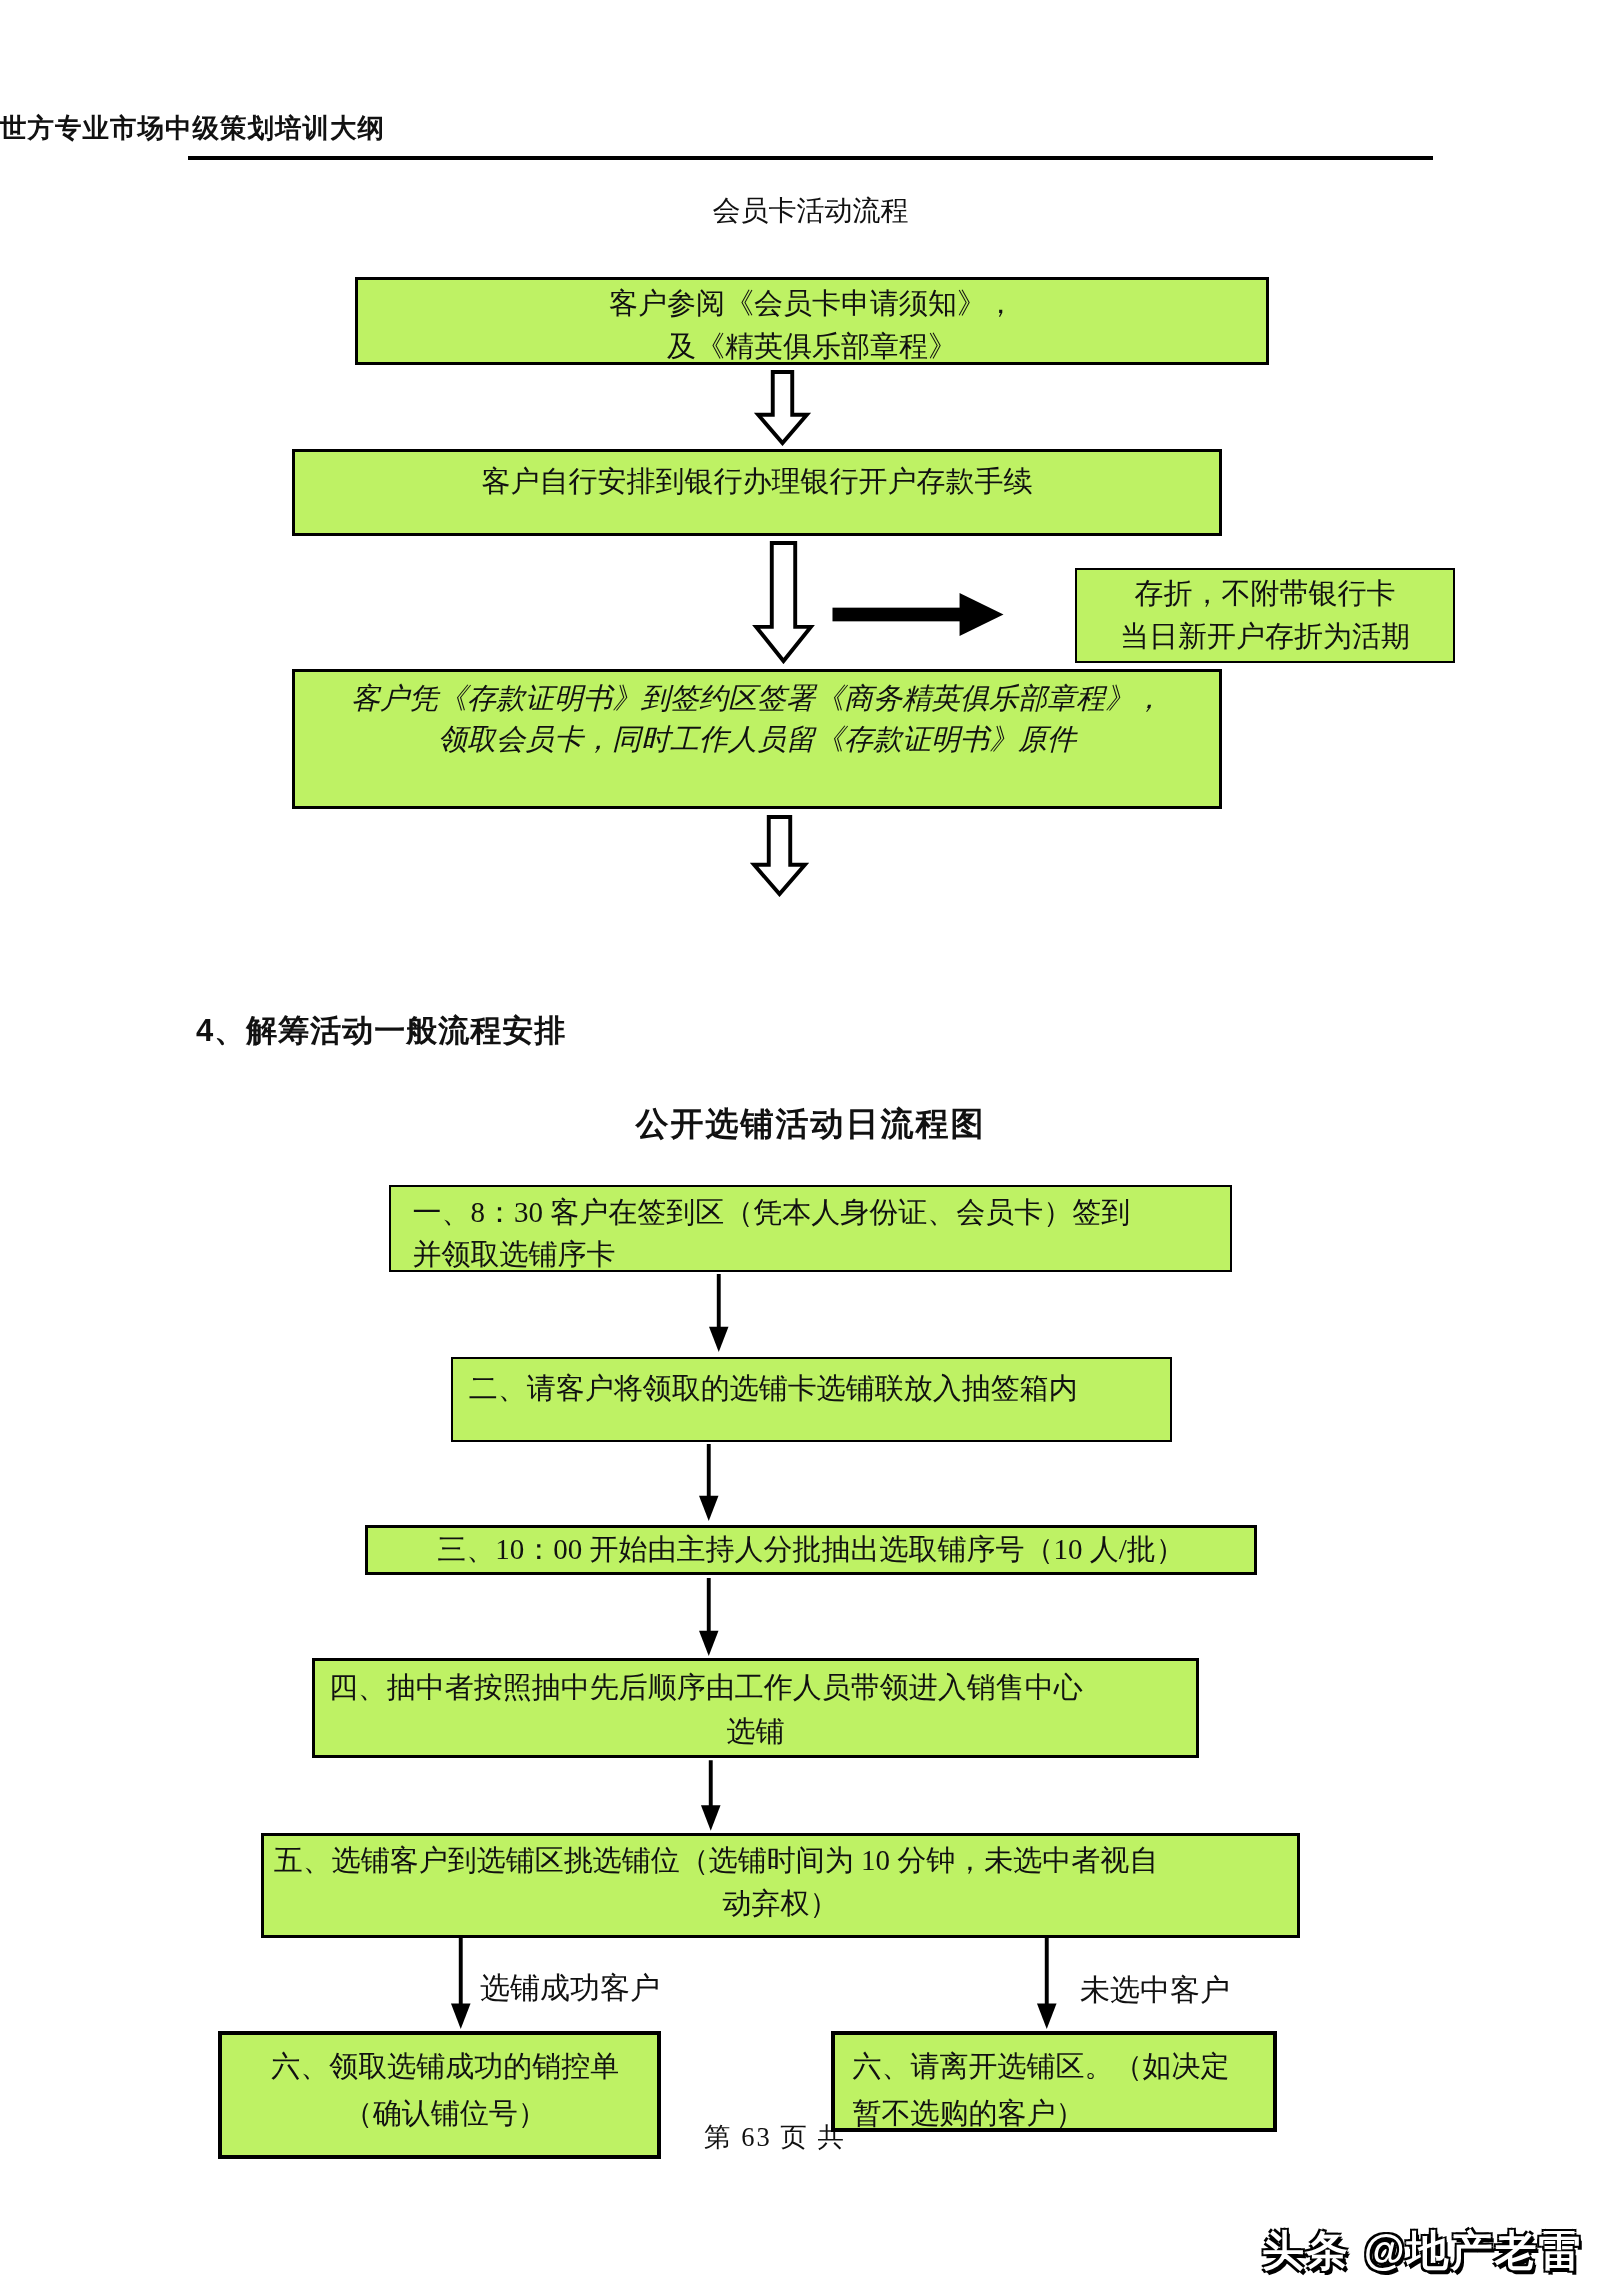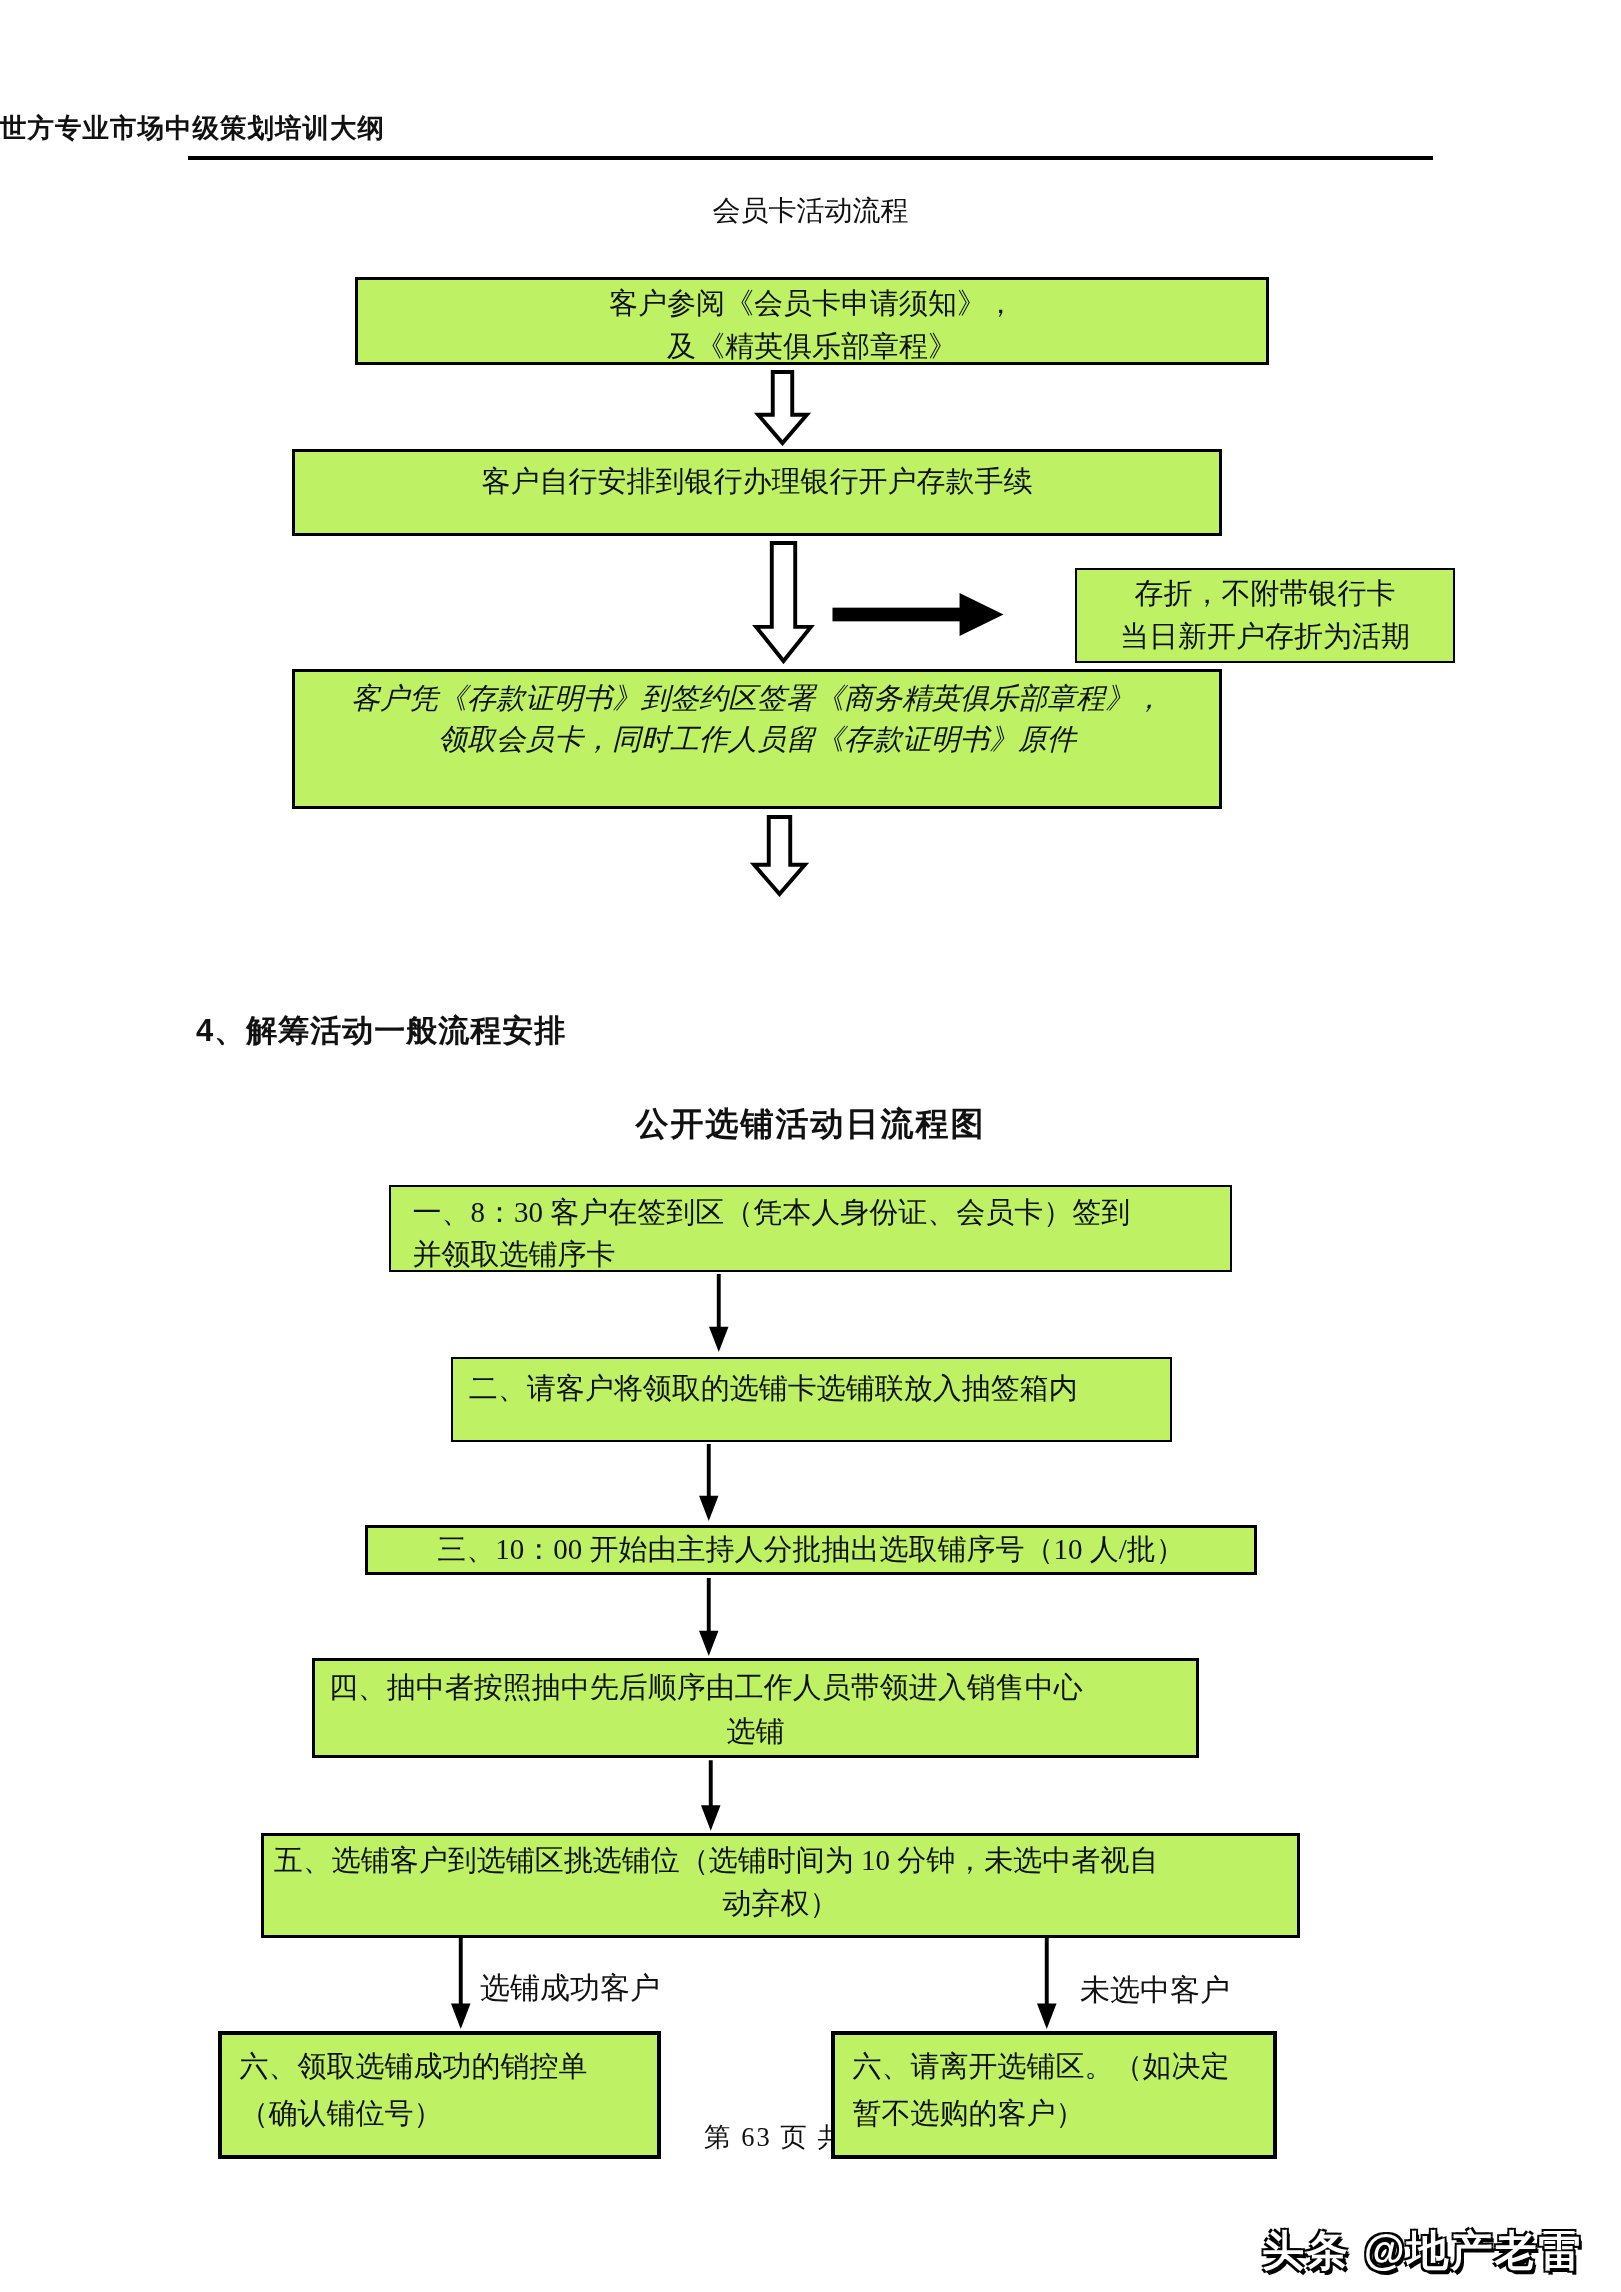--- a/index.html
+++ b/index.html
@@ -178,27 +178,27 @@
   </svg>
   <svg class="abs" style="left:1035px;top:1923px;" width="23.5" height="106" viewBox="0 0 24 108">
     <line x1="12" y1="0" x2="12" y2="84" stroke="#000" stroke-width="4"></line>
     <polygon points="2,82 22,82 12,108" fill="#000"></polygon>
   </svg>
 
   <div class="branch-label" style="left:480px;top:1968px;">选铺成功客户</div>
   <div class="branch-label" style="left:1080px;top:1970px;">未选中客户</div>
 
   <div class="box b5" style="left:218px;top:2031px;width:443px;height:128px;">
-    <div class="boxtext" style="padding:7.8px 5.9px 0 17.6px;line-height:47px;">
+    <div class="boxtext" style="padding:7.8px 5.9px 0 17.6px;line-height:47px;text-align:center;">
       <div>六、领取选铺成功的销控单</div>
       <div>（确认铺位号）</div>
     </div>
   </div>
 
-  <div class="box b5" style="left:831px;top:2031px;width:446px;height:128px;">
+  <div class="box b5" style="left:831px;top:2031px;width:446px;height:101px;">
     <div class="boxtext" style="padding:7.8px 5.9px 0 17.6px;line-height:47px;">
       <div>六、请离开选铺区。（如决定</div>
       <div>暂不选购的客户）</div>
     </div>
   </div>
 
   <div class="watermark sans-bold">头条 @地产老雷</div>
 
 </div>
 

